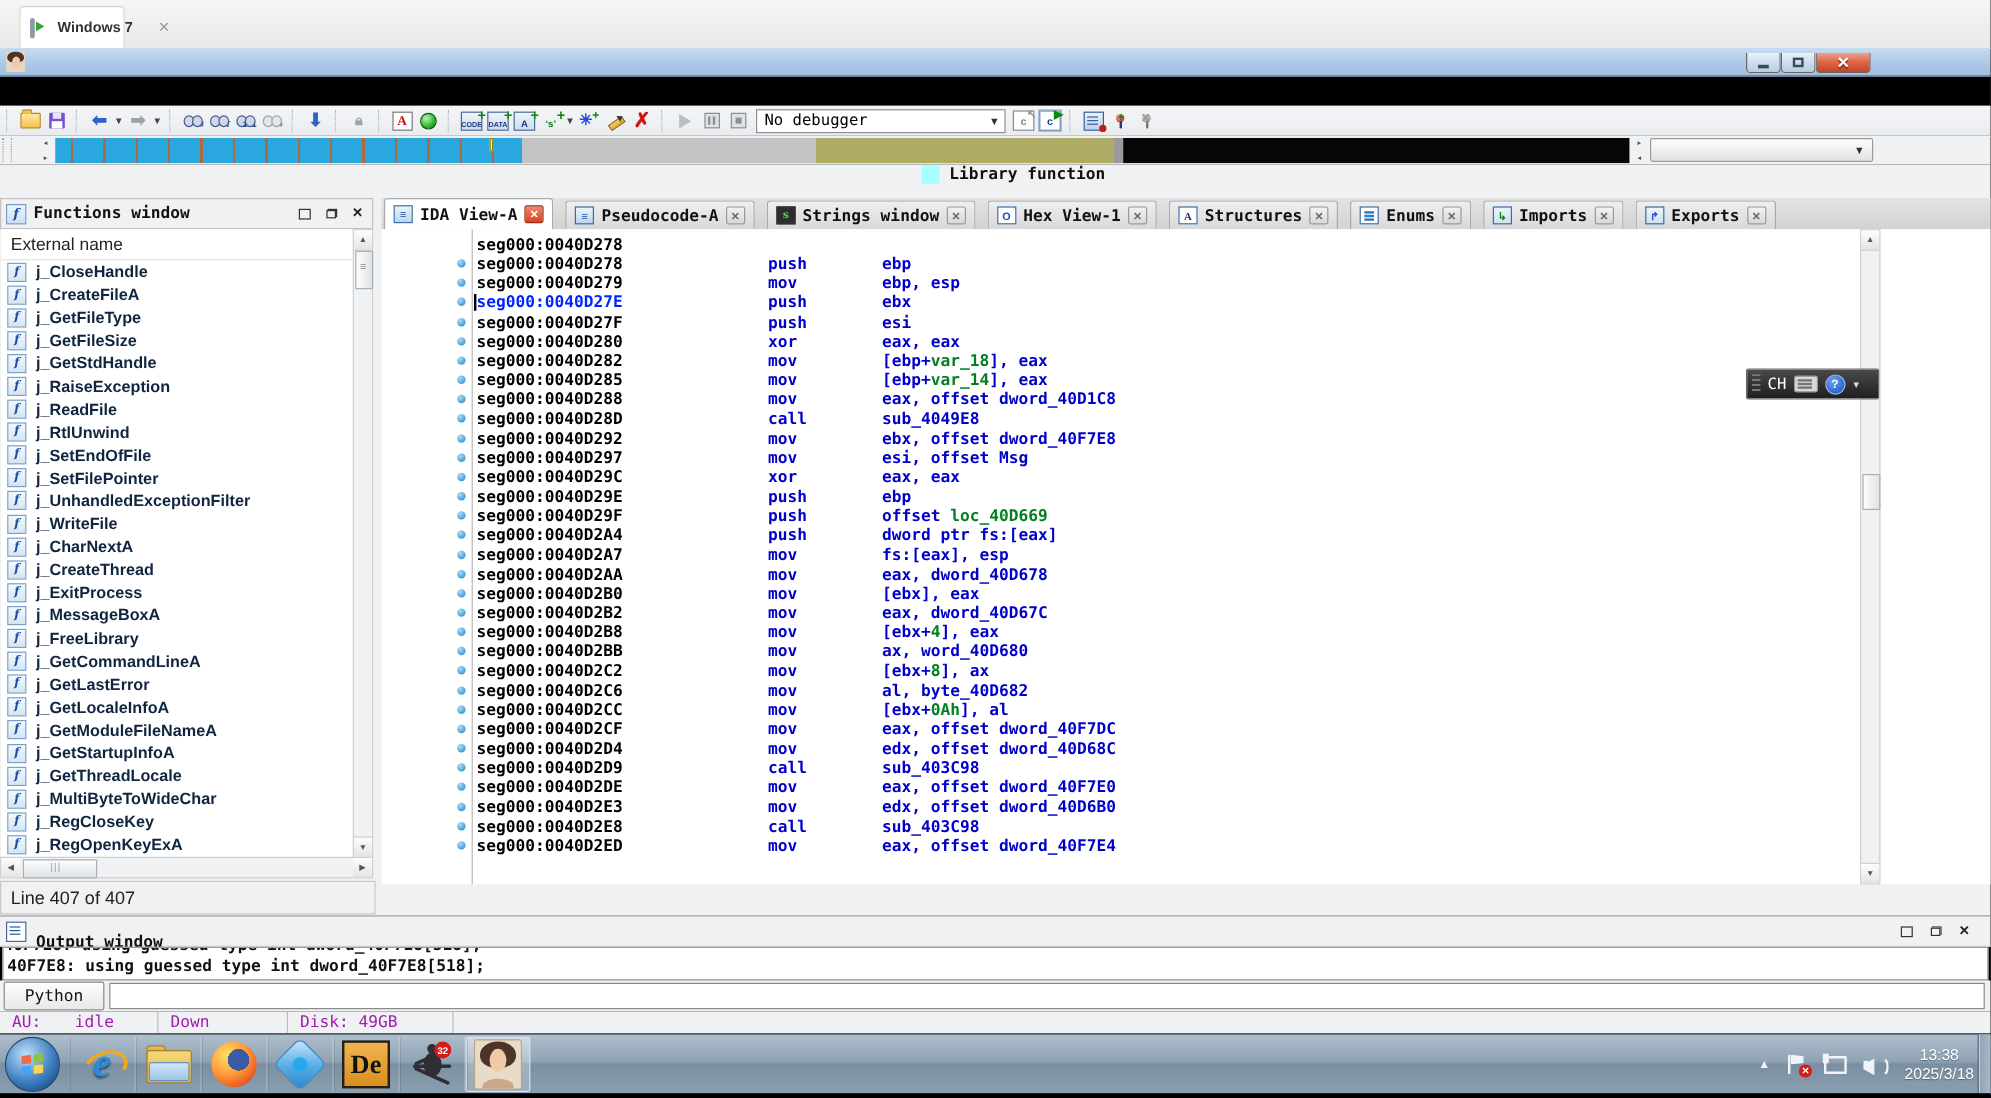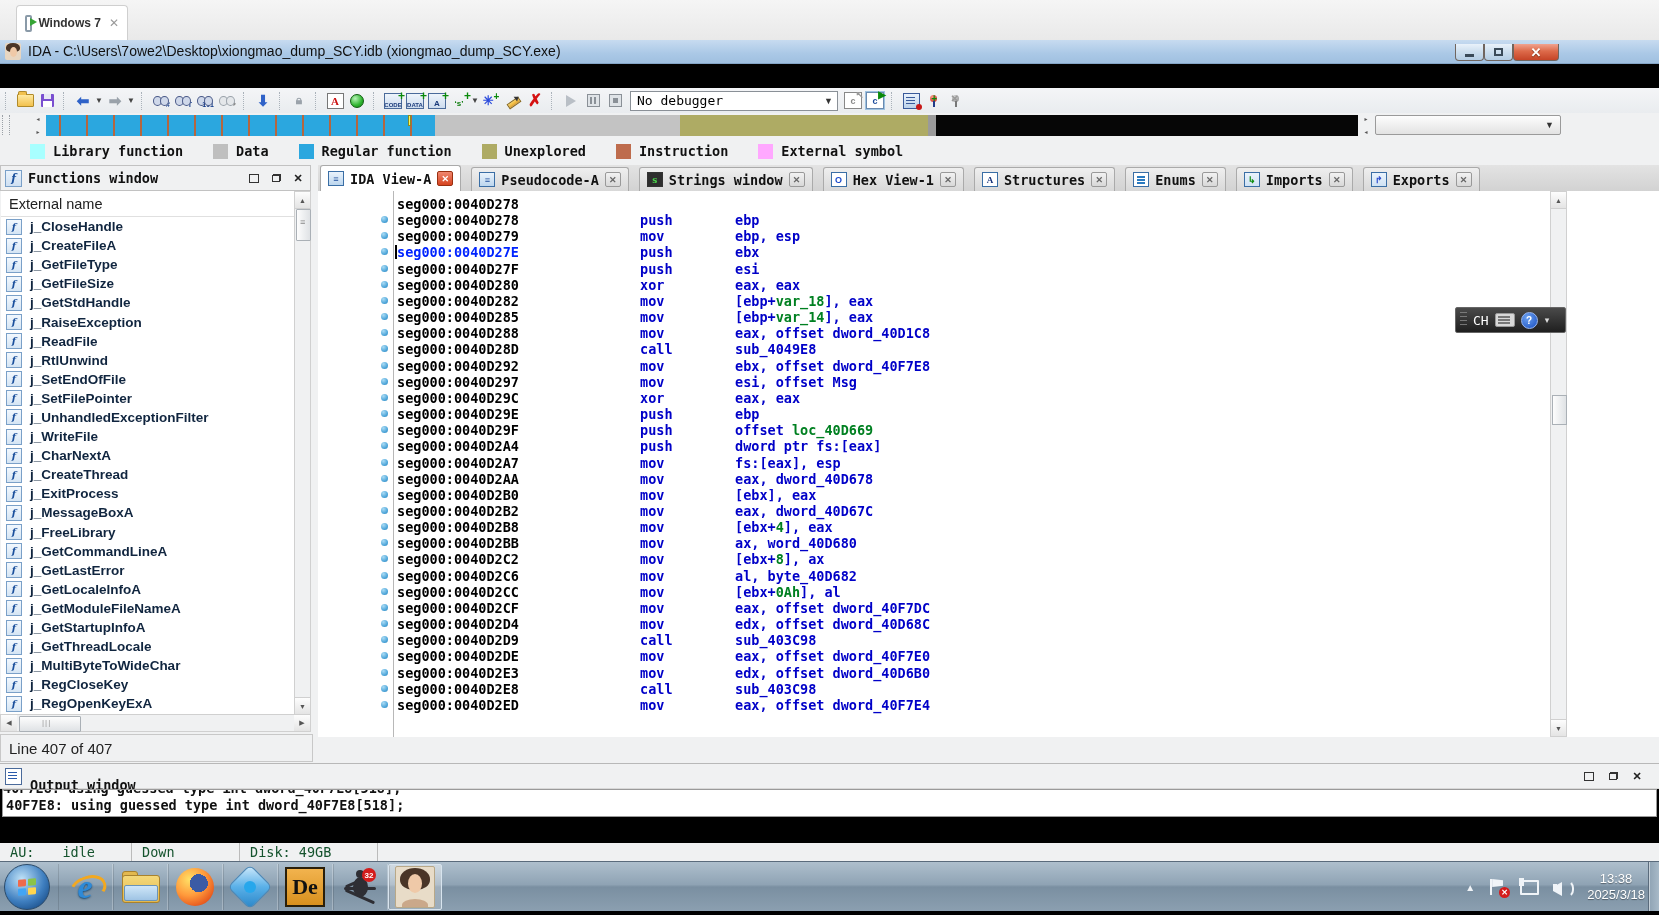--- a/index.html
+++ b/index.html
@@ -4,22 +4,22 @@
 <style>
   html,body{margin:0;padding:0;background:#444;}
   #screen{position:relative;width:1659px;height:915px;background:#000;overflow:hidden;
           font-family:"Liberation Sans",sans-serif;-webkit-font-smoothing:antialiased;}
   .abs{position:absolute;}
   .mono{font-family:"DejaVu Sans Mono",monospace;}
   .nosel{user-select:none;}
 
   
   .vm-bar{left:0;top:0;width:1659px;height:40px;background:linear-gradient(#f5f5f5,#e9e9e9);border-bottom:1px solid #d7d7d7;}
-  .vm-tab{left:16px;top:5px;width:112px;height:35px;background:#fff;border:1px solid #cfcfcf;border-bottom:none;
-          border-radius:4px 4px 0 0;display:flex;align-items:center;gap:6px;padding:0 8px;box-sizing:border-box;}
+  .vm-tab{left:16px;top:5px;width:88px;height:35px;background:#fff;border:1px solid #cfcfcf;border-bottom:none;
+          border-radius:4px 4px 0 0;display:flex;align-items:center;gap:19px;padding:0 8px;box-sizing:border-box;}
   .vm-mon{width:16px;height:13px;border:2px solid #8a9aa8;border-radius:2px;position:relative;background:#fff;}
   .vm-mon:after{content:"";position:absolute;left:3px;top:1px;border-left:7px solid #35a435;border-top:4px solid transparent;border-bottom:4px solid transparent;}
   .vm-tab-title{font-size:12px;font-weight:bold;color:#333;white-space:nowrap;}
   .vm-x{color:#9a9a9a;font-size:12px;margin-left:2px;}
 
   
   .titlebar{left:0;top:40px;width:1659px;height:23px;background:linear-gradient(#c7dbf0,#aac8e6 60%,#a0c0e0);border-bottom:1px solid #84a5c6;}
   .app-ico{left:5px;top:43px;width:16px;height:17px;border-radius:2px;background:#e7d6c2;overflow:hidden;}
   .app-ico:before{content:"";position:absolute;left:1px;top:0px;width:14px;height:9px;border-radius:50% 50% 40% 40%;background:#4a3527;}
   .app-ico:after{content:"";position:absolute;left:5px;top:4px;width:7px;height:10px;border-radius:50%;background:#efc9a8;}
@@ -91,21 +91,21 @@
   .seg.blue{left:0;width:389px;background:repeating-linear-gradient(90deg,#2ba7df 0px,#2ba7df 13px,#b4663f 13px,#b4663f 15px,#2ba7df 15px,#2ba7df 27px);}
   .seg.gray1{left:389px;width:245px;background:#c3c3c3;}
   .seg.olive{left:634px;width:248px;background:#aeab64;}
   .seg.gsliver{left:882px;width:8px;background:#9a9a9a;}
   .seg.black{left:890px;width:422px;background:#060606;}
   .band-pos{position:absolute;left:362px;top:0;width:3px;height:11px;background:#f8f858;border:1px solid #8a8a20;box-sizing:border-box;}
   .nav-mini2{left:1360px;top:115px;width:12px;height:20px;display:flex;flex-direction:column;justify-content:space-between;align-items:center;font-size:6px;color:#555;}
   .nav-combo{left:1375px;top:115px;width:186px;height:20px;background:linear-gradient(#fdfdfd,#e2e2e2);border:1px solid #9a9a9a;border-radius:2px;display:flex;align-items:center;justify-content:flex-end;padding-right:6px;box-sizing:border-box;font-size:9px;color:#333;}
 
   
-  .legend{left:0;top:137px;width:1659px;height:28px;background:#f0f1f2;display:flex;align-items:center;padding-left:30px;gap:30px;box-sizing:border-box;}
+  .legend{left:0;top:137px;width:1659px;height:28px;background:#f0f1f2;display:flex;align-items:center;padding-left:30px;gap:30px;box-sizing:border-box;flex-direction:column;}
   .leg-item{display:flex;align-items:center;gap:8px;}
   .leg-chip{width:15px;height:15px;flex:none;}
   .leg-label{font-family:"DejaVu Sans Mono",monospace;font-size:13.5px;font-weight:700;color:#111;white-space:nowrap;}
 
   
   .mainbg{left:0;top:165px;width:1659px;height:598px;background:#f0f1f2;}
 
   
   .fp-title{left:0;top:165px;width:311px;height:26px;background:#f0f1f2;border:1px solid #c2c2c2;box-sizing:border-box;display:flex;align-items:center;padding:0 4px;gap:6px;}
   .fp-ico{width:15px;height:15px;border:1px solid #7aa0c8;background:linear-gradient(#eaf3fc,#cfe0f2);display:flex;align-items:center;justify-content:center;flex:none;}
@@ -178,21 +178,21 @@
   .out-btns{display:flex;gap:8px;margin-right:14px;}
   .out-body{left:2px;top:789px;width:1655px;height:28px;background:#fff;border:1px solid #9a9a9a;box-sizing:border-box;overflow:hidden;}
   .out-clip{height:7px;overflow:hidden;}
   .out-clip .inner{font-family:"DejaVu Sans Mono",monospace;font-size:13.5px;font-weight:700;color:#111;margin-top:-10px;white-space:pre;}
   .out-msg{font-family:"DejaVu Sans Mono",monospace;font-size:13.5px;font-weight:700;color:#111;padding-left:3px;white-space:pre;}
   .py-row{left:0;top:817px;width:1659px;height:26px;background:#f0f1f2;display:flex;align-items:center;}
   .py-btn{margin-left:3px;width:82px;height:22px;background:linear-gradient(#fdfdfd,#e8e8e8);border:1px solid #8a8a8a;border-radius:2px;display:flex;align-items:center;justify-content:center;font-family:"DejaVu Sans Mono",monospace;font-size:13.5px;color:#111;flex:none;}
   .py-input{margin-left:4px;height:22px;flex:1;margin-right:5px;background:#fff;border:1px solid #8a8a8a;box-sizing:border-box;}
 
   
-  .aubar{left:0;top:843px;width:1659px;height:18px;background:#f0f1f2;display:flex;align-items:center;font-family:"DejaVu Sans Mono",monospace;font-size:13.5px;color:#14532d;}
+  .aubar{left:0;top:843px;width:1659px;height:18px;background:#f0f1f2;display:flex;align-items:center;font-family:"DejaVu Sans Mono",monospace;font-size:13.5px;color:#a21caf;}
   .au-cell{height:100%;display:flex;align-items:center;border-right:1px solid #bbb;padding:0 10px;white-space:pre;}
 
   
   .taskbar{left:0;top:861px;width:1659px;height:50px;background:linear-gradient(#aebfcd,#8fa3b4 45%,#7a8fa1 50%,#8ca0b1);border-top:1px solid #5a6b7c;}
   .tb-icons{position:absolute;left:4px;top:1px;display:flex;align-items:center;height:48px;}
   .orb{width:46px;height:46px;border-radius:50%;background:radial-gradient(circle at 38% 32%,#bfe2f8,#3f7fc0 55%,#1a4f8a 85%);border:1px solid #2a4a6a;box-sizing:border-box;display:flex;align-items:center;justify-content:center;margin-right:8px;}
   .flag{width:18px;height:16px;display:grid;grid-template-columns:8px 8px;grid-template-rows:7px 7px;gap:1.5px;transform:skewY(-6deg);}
   .flag i{border-radius:1px;}
   .flag i:nth-child(1){background:#f2male5022;background:#ef6a4c;}
   .flag i:nth-child(2){background:#8bc34a;}
@@ -257,21 +257,20 @@
   <div class="abs vm-bar nosel">
     <div class="abs vm-tab">
       <span class="vm-mon"></span>
       <span class="vm-tab-title">Windows 7</span>
       <span class="vm-x">✕</span>
     </div>
   </div>
 
   <div class="abs titlebar"></div>
   <div class="abs app-ico"></div>
-  <div class="abs title-text">IDA - C:\Users\7owe2\Desktop\xiongmao_dump_SCY.idb (xiongmao_dump_SCY.exe)</div>
   <div class="abs winbtn" style="left:1455px;width:29px;">
       <span class="glyph-min"></span>
     </div>
   <div class="abs winbtn" style="left:1484px;width:29px;">
       <span class="glyph-max"></span>
     </div>
   <div class="abs winbtn close" style="left:1513px;width:46px;">
       <span class="glyph-x">✕</span>
     </div>
 
@@ -891,20 +890,24 @@
       <span class="mini-btn">
           <span class="g-x">✕</span>
         </span>
     </span>
   </div>
   <div class="abs out-body">
     <div class="out-clip">
         <div class="inner">40F7E8: using guessed type int dword_40F7E8[518];</div>
       </div>
     <div class="out-msg">40F7E8: using guessed type int dword_40F7E8[518];</div>
+  </div>
+  <div class="abs py-row">
+    <span class="py-btn">Python</span>
+    <span class="py-input"></span>
   </div>
 
   <div class="abs aubar">
     <span class="au-cell" style="width:132px;box-sizing:border-box;">
       <span>AU:</span>
       <span style="margin-left:28px;">idle</span>
     </span>
     <span class="au-cell" style="width:108px;box-sizing:border-box;">Down</span>
     <span class="au-cell" style="width:138px;box-sizing:border-box;">Disk: 49GB</span>
   </div>

